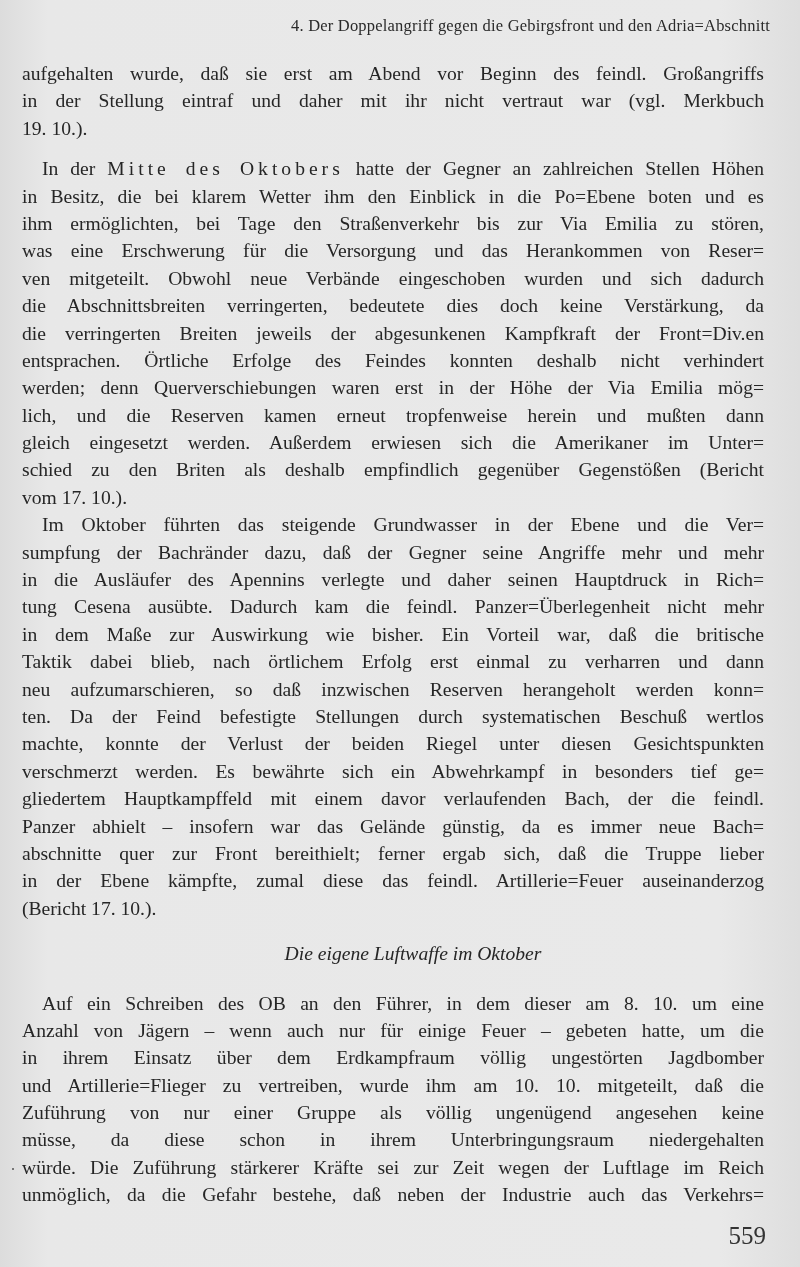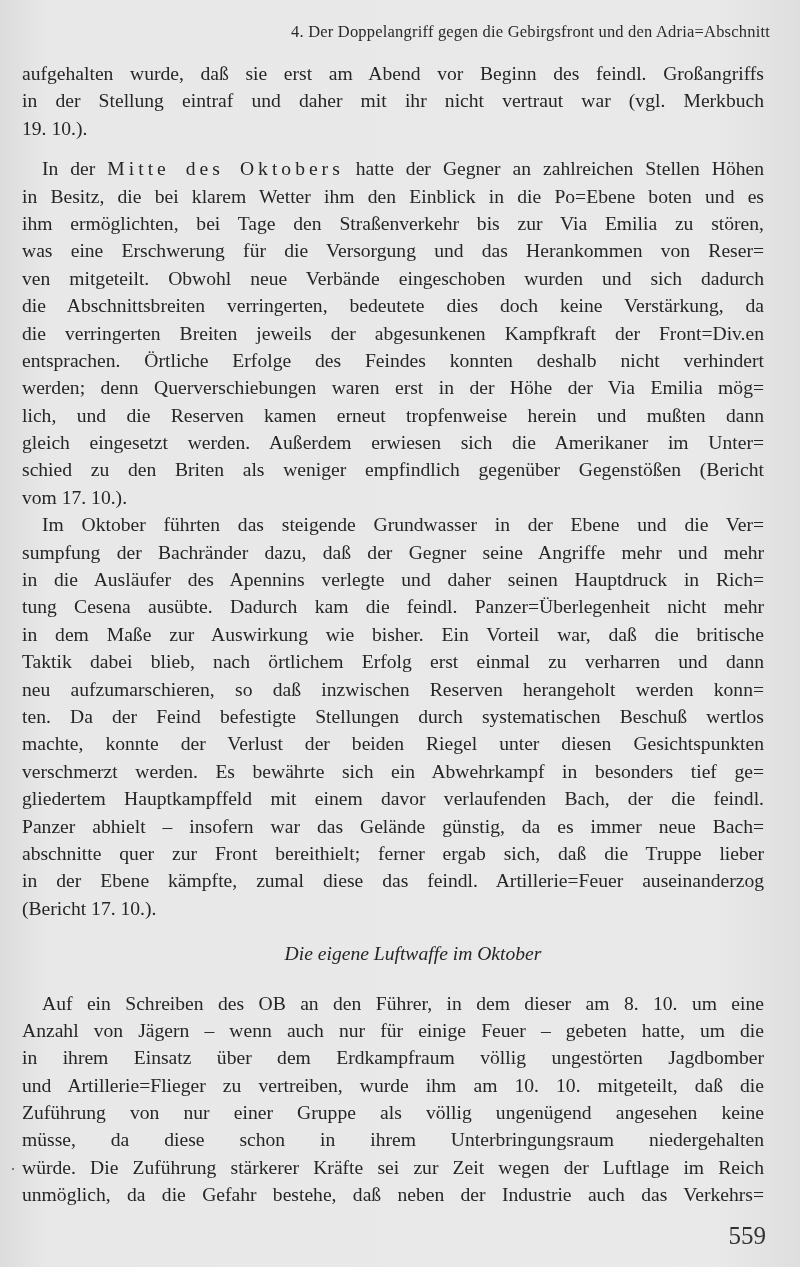--- a/index.html
+++ b/index.html
@@ -8,21 +8,21 @@
     background: #e4e4e4;
     font-family: "DejaVu Serif", "Liberation Serif", serif;
     color: #262626;
     position: relative;
   }
   .page {
     position: absolute; left: 0; top: 0; width: 800px; height: 1267px;
     background: linear-gradient(90deg, #dcdcdc 0%, #e8e8e8 6%, #e9e9e9 90%, #dedede 100%);
   }
   .header {
-    position: absolute; top: 22px; right: 30px;
+    position: absolute; top: 16px; right: 30px;
     font-family: "Liberation Serif", serif;
     font-size: 16.5px; letter-spacing: 0.2px; color: #2a2a2a;
   }
   .body-text {
     position: absolute; left: 22px; top: 60px; width: 742px;
     font-family: "Liberation Serif", serif;
     font-size: 19.6px; line-height: 27.4px;
     text-align: justify;
   }
   .line {
@@ -67,21 +67,21 @@
       <span class="line">in Besitz, die bei klarem Wetter ihm den Einblick in die Po=Ebene boten und es</span>
       <span class="line">ihm ermöglichten, bei Tage den Straßenverkehr bis zur Via Emilia zu stören,</span>
       <span class="line">was eine Erschwerung für die Versorgung und das Herankommen von Reser=</span>
       <span class="line">ven mitgeteilt. Obwohl neue Verbände eingeschoben wurden und sich dadurch</span>
       <span class="line">die Abschnittsbreiten verringerten, bedeutete dies doch keine Verstärkung, da</span>
       <span class="line">die verringerten Breiten jeweils der abgesunkenen Kampfkraft der Front=Div.en</span>
       <span class="line">entsprachen. Örtliche Erfolge des Feindes konnten deshalb nicht verhindert</span>
       <span class="line">werden; denn Querverschiebungen waren erst in der Höhe der Via Emilia mög=</span>
       <span class="line">lich, und die Reserven kamen erneut tropfenweise herein und mußten dann</span>
       <span class="line">gleich eingesetzt werden. Außerdem erwiesen sich die Amerikaner im Unter=</span>
-      <span class="line">schied zu den Briten als weniger empfindlich gegenüber Gegenstößen (Bericht</span>
+      <span class="line">schied zu den Briten als deshalb empfindlich gegenüber Gegenstößen (Bericht</span>
       <span class="line last">vom 17. 10.).</span>
     </div>
 
     <div>
       <span class="line indent">Im Oktober führten das steigende Grundwasser in der Ebene und die Ver=</span>
       <span class="line">sumpfung der Bachränder dazu, daß der Gegner seine Angriffe mehr und mehr</span>
       <span class="line">in die Ausläufer des Apennins verlegte und daher seinen Hauptdruck in Rich=</span>
       <span class="line">tung Cesena ausübte. Dadurch kam die feindl. Panzer=Überlegenheit nicht mehr</span>
       <span class="line">in dem Maße zur Auswirkung wie bisher. Ein Vorteil war, daß die britische</span>
       <span class="line">Taktik dabei blieb, nach örtlichem Erfolg erst einmal zu verharren und dann</span>

